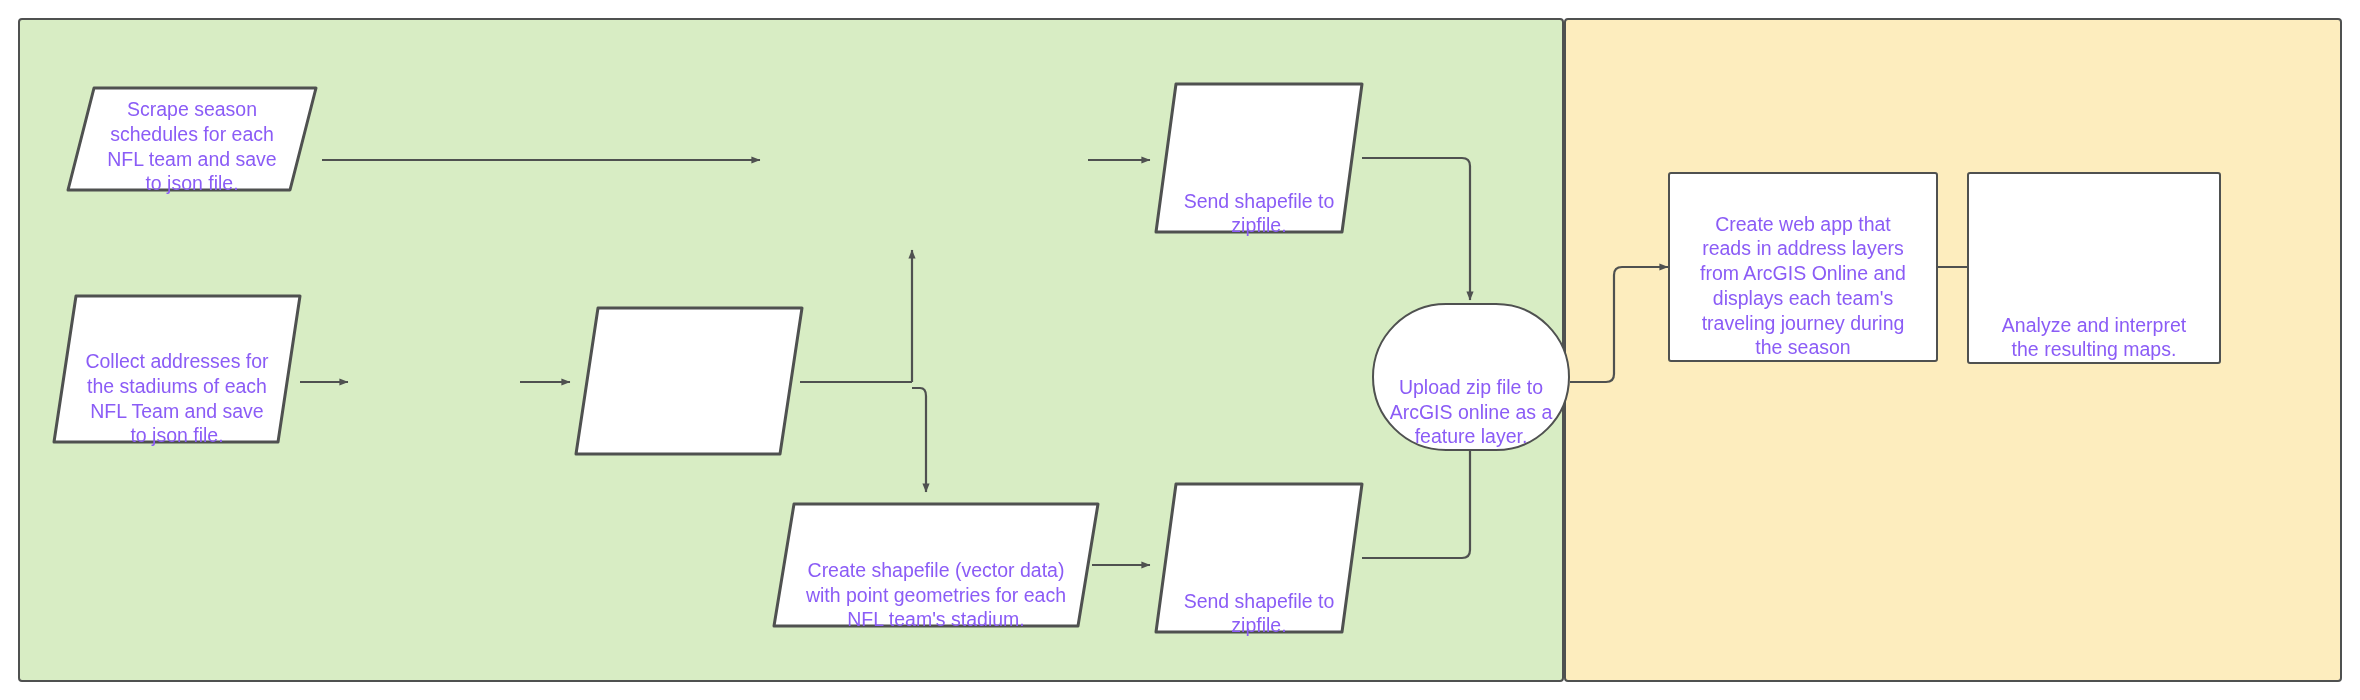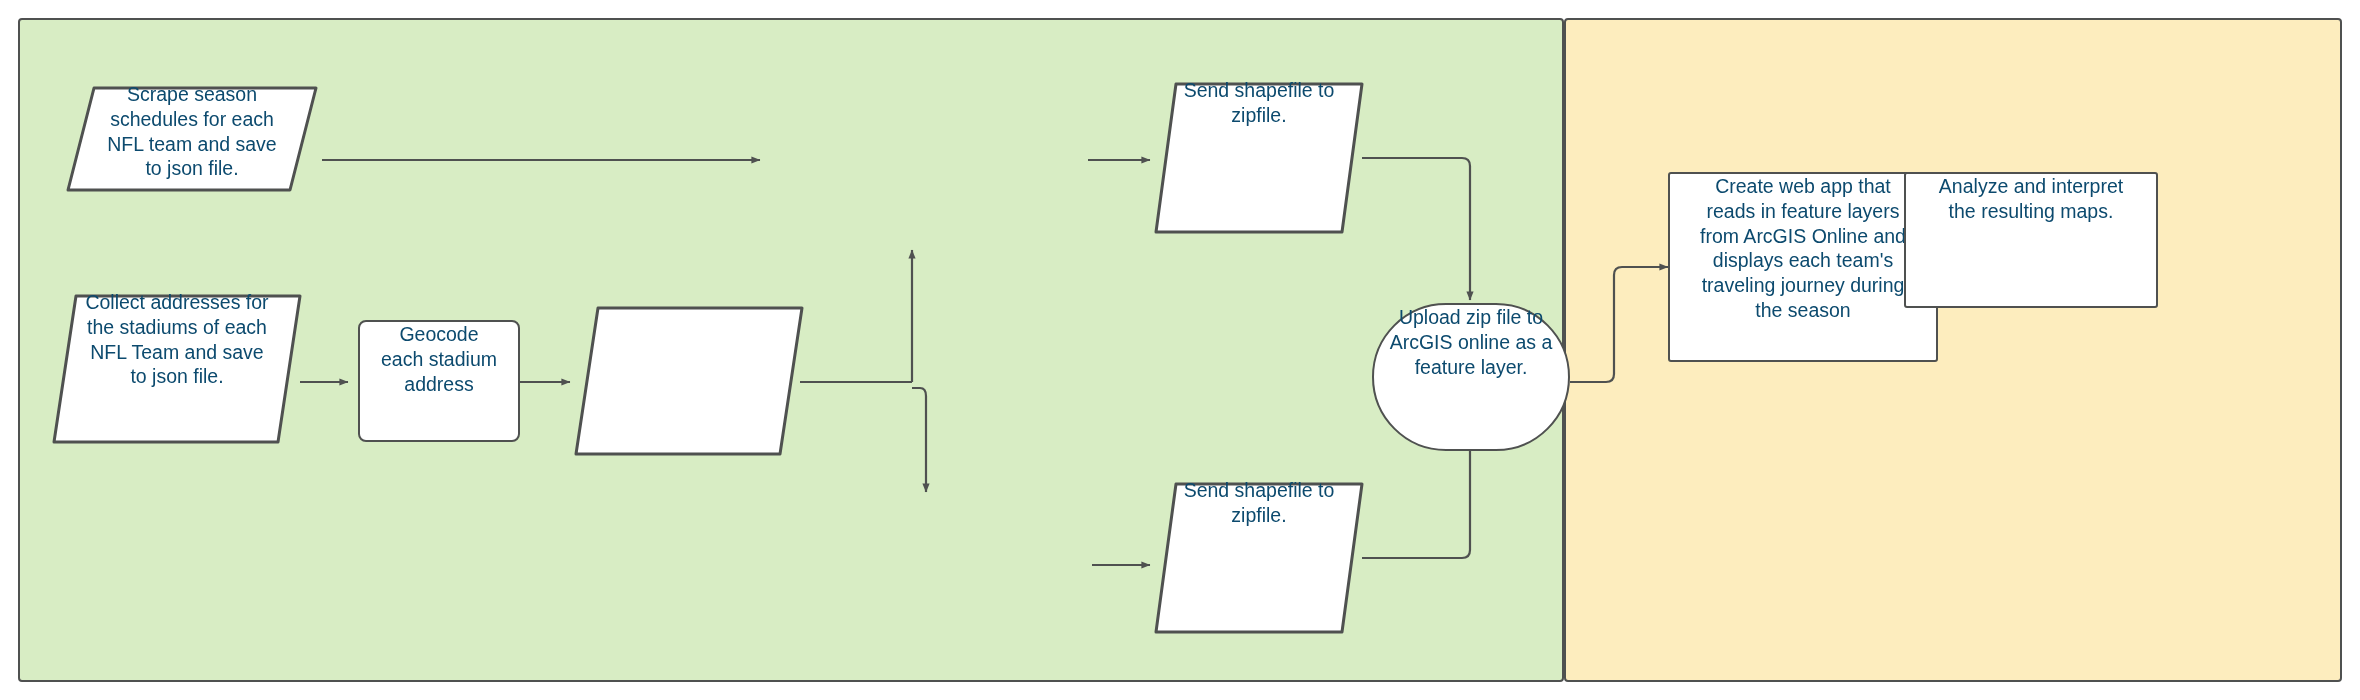--- a/index.html
+++ b/index.html
@@ -10,22 +10,22 @@
   #panel-python{left:18px;top:18px;width:1546px;height:664px;background:#d8edc4;}
   #panel-js{left:1564px;top:18px;width:778px;height:664px;background:#fdedbe;}
 
   .panel-caption{position:absolute;font-weight:bold;color:#1f3320;text-align:center;
     line-height:1.28;letter-spacing:-0.1px;font-size:25px;
     font-family:"Liberation Sans",sans-serif;font-stretch:condensed;}
   #caption-python{left:40px;top:553px;width:720px;}
   #caption-js{left:1600px;top:538px;width:706px;}
 
   
-  .node{position:absolute;box-sizing:border-box;display:flex;align-items:flex-start;
-        justify-content:center;text-align:center;color:#0c4a6e;font-size:19.5px;
+  .node{position:absolute;box-sizing:border-box;display:flex;align-items:flex-end;
+        justify-content:center;text-align:center;color:#8b5cf6;font-size:19.5px;
         line-height:1.27;}
   .node .lbl{padding:0 4px;white-space:pre-line;}
 
   
   .proc{background:#ffffff;border:2.5px solid #4f5150;border-radius:8px;}
   .proc-sharp{background:#ffffff;border:2.5px solid #4f5150;border-radius:3px;}
 
   
   .pill{background:#ffffff;border:2.5px solid #4f5150;border-radius:999px;}
 
@@ -101,55 +101,58 @@
   <div class="node para" style="left:48px;top:290px;width:258px;height:158px;">
     <svg viewBox="0 0 258 158" preserveAspectRatio="none">
       <path d="M28,6 L252,6 L230,152 L6,152 Z" fill="#ffffff" stroke="#4f5150" stroke-width="3" stroke-linejoin="round"></path>
     </svg>
     <span class="lbl">Collect addresses for
 the stadiums of each
 NFL Team and save
 to json file.</span>
   </div>
 
-  <div class="node proc" style="left:358px;top:320px;width:162px;height:122px;">
-    <span class="lbl">Geocode
-each stadium
-address</span>
-  </div>
 
   <div class="node para" style="left:570px;top:302px;width:238px;height:158px;">
     <svg viewBox="0 0 238 158" preserveAspectRatio="none">
       <path d="M28,6 L232,6 L210,152 L6,152 Z" fill="#ffffff" stroke="#4f5150" stroke-width="3" stroke-linejoin="round"></path>
     </svg>
   </div>
 
+  <div class="node para" style="left:768px;top:498px;width:336px;height:134px;">
+    <svg viewBox="0 0 336 134" preserveAspectRatio="none">
+      <path d="M26,6 L330,6 L310,128 L6,128 Z" fill="#ffffff" stroke="#4f5150" stroke-width="3" stroke-linejoin="round"></path>
+    </svg>
+    <span class="lbl">Create shapefile (vector data)
+with point geometries for each
+NFL team's stadium.</span>
+  </div>
 
   <div class="node para" style="left:1150px;top:478px;width:218px;height:160px;">
     <svg viewBox="0 0 218 160" preserveAspectRatio="none">
       <path d="M26,6 L212,6 L192,154 L6,154 Z" fill="#ffffff" stroke="#4f5150" stroke-width="3" stroke-linejoin="round"></path>
     </svg>
     <span class="lbl">Send shapefile to
 zipfile.</span>
   </div>
 
   <div class="node pill" style="left:1372px;top:303px;width:198px;height:148px;">
     <span class="lbl">Upload zip file to
 ArcGIS online as a
 feature layer.</span>
   </div>
 
   <div class="node proc-sharp" style="left:1668px;top:172px;width:270px;height:190px;">
     <span class="lbl">Create web app that
-reads in feature layers
+reads in address layers
 from ArcGIS Online and
 displays each team's
 traveling journey during
 the season</span>
   </div>
 
-  <div class="node proc-sharp" style="left:1904px;top:172px;width:254px;height:136px;">
+  <div class="node proc-sharp" style="left:1967px;top:172px;width:254px;height:192px;">
     <span class="lbl">Analyze and interpret
 the resulting maps.</span>
   </div>
 
 
 </div>
 
 </body></html>

